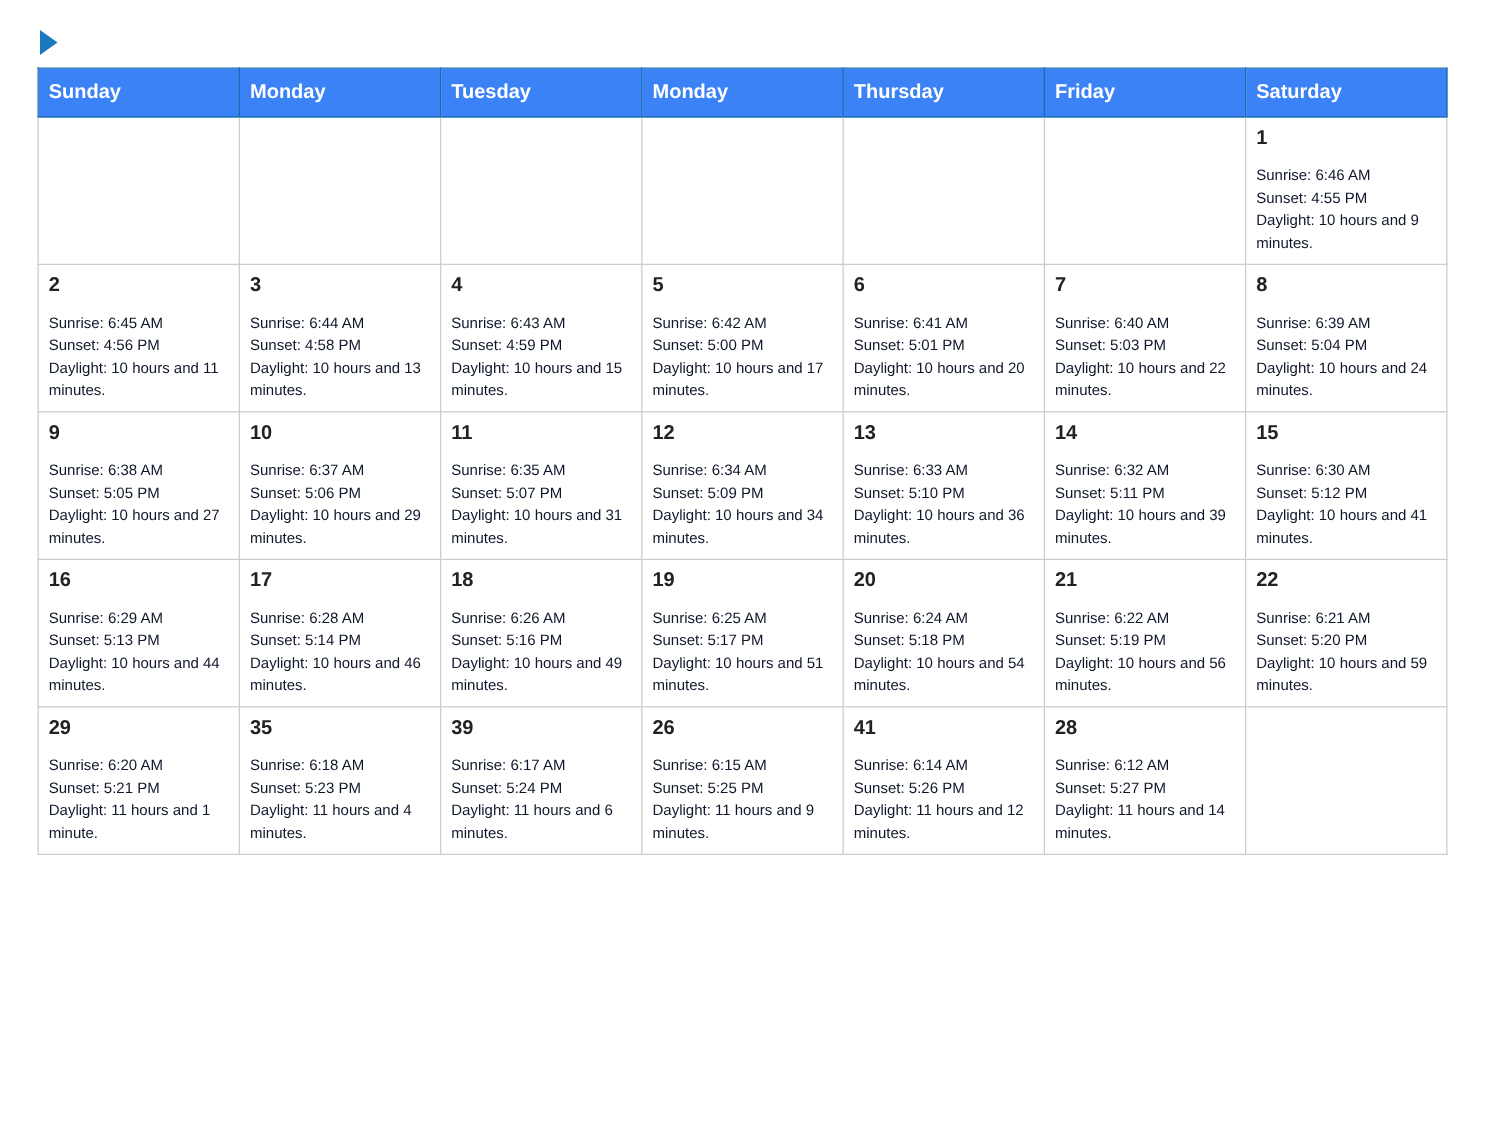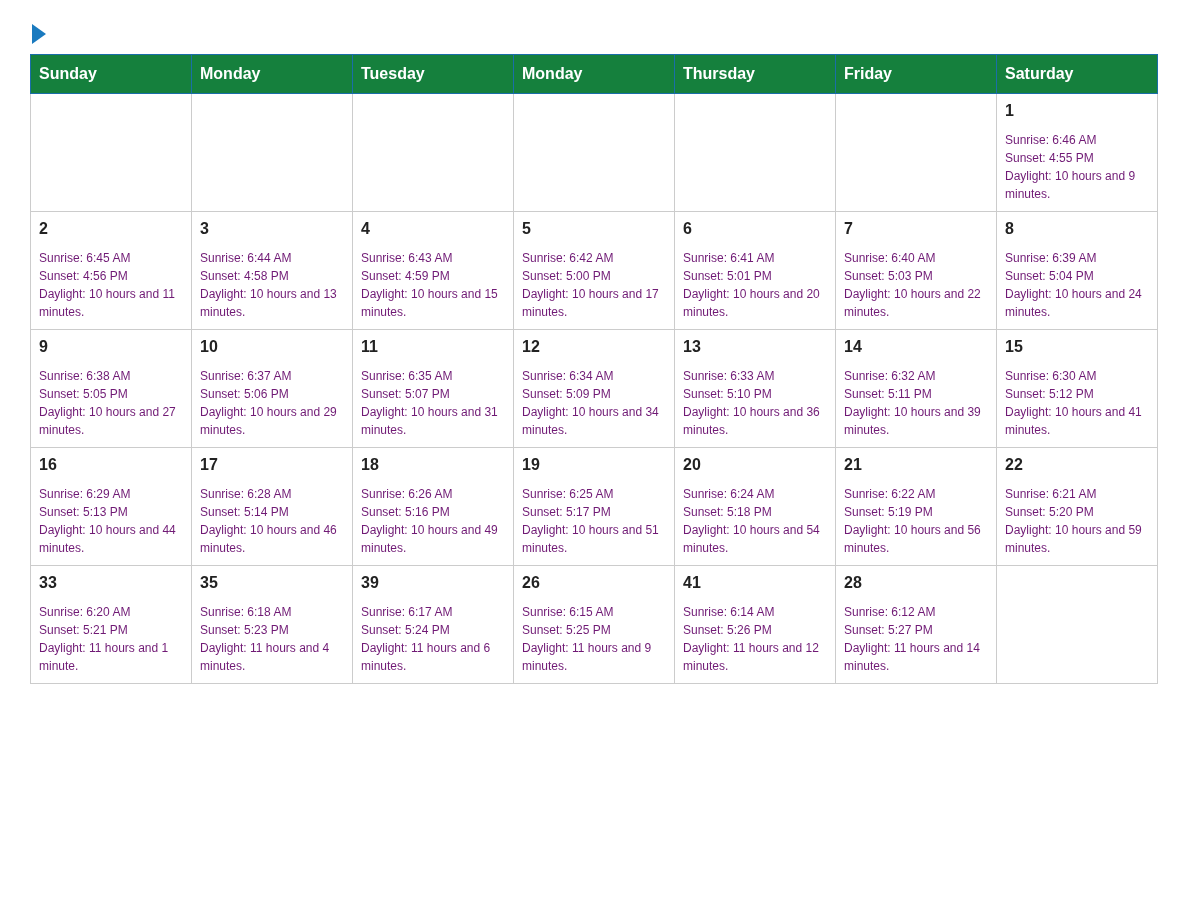--- a/index.html
+++ b/index.html
@@ -56,21 +56,21 @@
       font-size: 22px;
       color: #444;
       margin-top: 4px;
     }
     table {
       width: 100%;
       border-collapse: collapse;
       margin-top: 10px;
     }
     thead tr th {
-      background-color: #15803d;
+      background-color: #3b82f6;
       color: #fff;
       padding: 10px 8px;
       text-align: left;
       font-size: 16px;
       font-weight: bold;
       border: 1px solid #1a6ea8;
     }
     tbody tr td {
       vertical-align: top;
       padding: 8px;
@@ -82,21 +82,21 @@
     }
     .day-number {
       font-size: 16px;
       font-weight: bold;
       color: #222;
       display: block;
       margin-bottom: 4px;
     }
     .day-info {
       font-size: 12px;
-      color: #701a75;
+      color: #0f172a;
       line-height: 1.5;
       margin-top: 11px;
     }
     tbody tr {
       height: 110px;
     }
   </style>
 </head>
 <body>
 
@@ -224,21 +224,21 @@
           <span class="day-number">21</span>
           <div class="day-info">Sunrise: 6:22 AM<br>Sunset: 5:19 PM<br>Daylight: 10 hours and 56 minutes.</div>
         </td>
         <td>
           <span class="day-number">22</span>
           <div class="day-info">Sunrise: 6:21 AM<br>Sunset: 5:20 PM<br>Daylight: 10 hours and 59 minutes.</div>
         </td>
       </tr>
       <tr>
         <td>
-          <span class="day-number">33</span>
+          <span class="day-number">29</span>
           <div class="day-info">Sunrise: 6:20 AM<br>Sunset: 5:21 PM<br>Daylight: 11 hours and 1 minute.</div>
         </td>
         <td>
           <span class="day-number">35</span>
           <div class="day-info">Sunrise: 6:18 AM<br>Sunset: 5:23 PM<br>Daylight: 11 hours and 4 minutes.</div>
         </td>
         <td>
           <span class="day-number">39</span>
           <div class="day-info">Sunrise: 6:17 AM<br>Sunset: 5:24 PM<br>Daylight: 11 hours and 6 minutes.</div>
         </td>

